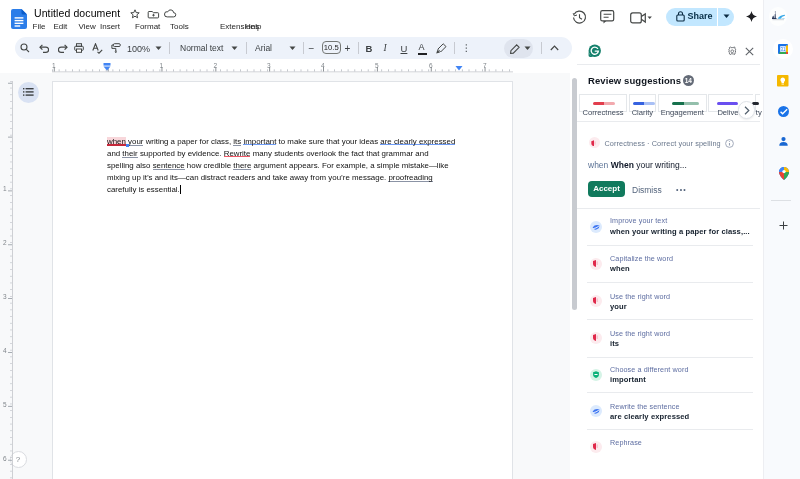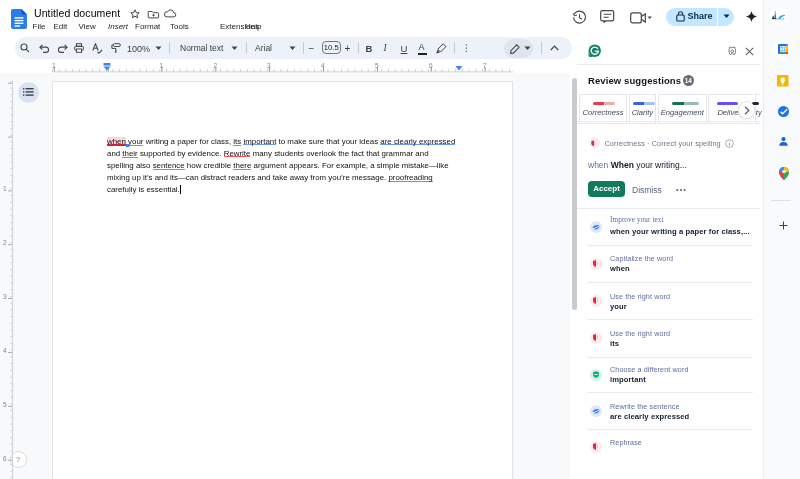--- a/index.html
+++ b/index.html
@@ -49,21 +49,21 @@
 
   
   #panel { position:absolute; left:577px; top:36px; width:183px; height:443px; background:#fff;
     border-radius:8px 8px 0 0; }
   .pdiv { position:absolute; left:0px; width:183px; height:1px; background:#e9ebee; }
   .rowdiv { position:absolute; left:10px; width:166px; height:1px; background:#e9ebee; }
   #rstitle { position:absolute; left:11px; top:38.5px; font-size:9.5px; font-weight:bold; color:#10161f; letter-spacing:0.1px; }
   #rsbadge { position:absolute; left:105.5px; top:38.5px; width:11.5px; height:11.5px; border-radius:50%;
     background:#646b77; color:#fff; font-size:6.5px; font-weight:bold; text-align:center; line-height:11.5px; }
 
-  .tab { position:absolute; top:58.3px; height:30px; background:#fff; border:1px solid #e4e7ea;font-style:italic; }
+  .tab { position:absolute; top:58.3px; height:18px; background:#fff; border:1px solid #e4e7ea; }
   .tabline { position:absolute; top:7px; height:3px; border-radius:2px; }
   .tablabel { position:absolute; top:12.5px; width:100%; text-align:center; font-size:7.6px; color:#404a5a; }
 
   .cardlabel { position:absolute; left:27.5px; top:103px; font-size:7.3px; color:#69778c; letter-spacing:0.1px; }
   #sugline { position:absolute; left:11px; top:123.5px; font-size:8.5px; color:#101828; }
   #acceptbtn { position:absolute; left:11px; top:145px; width:37px; height:15.5px; border-radius:4px;
     background:#117a5d; color:#fff; font-size:8px; font-weight:bold; text-align:center; line-height:15.5px; }
   #dismiss { position:absolute; left:55px; top:148.5px; font-size:8.5px; color:#55657d; }
   #dots3 { position:absolute; left:99px; top:150px; font-size:7px; color:#55657d; letter-spacing:1.2px; }
   .rowlabel { position:absolute; left:33px; font-size:7.2px; color:#5d6da1; letter-spacing:0.1px; }
@@ -92,21 +92,21 @@
 
   <svg class="abs" style="left:130px;top:8.5px" width="50" height="10" viewBox="0 0 50 10" fill="none" stroke="#444746" stroke-width="1">
     <path d="M5 0.8 L6.2 3.6 L9.2 3.8 L6.9 5.8 L7.6 8.8 L5 7.2 L2.4 8.8 L3.1 5.8 L0.8 3.8 L3.8 3.6 Z"></path>
     <path d="M19 2.5 h3.2 l1.2 1.2 h4.4 q0.8 0 0.8 0.8 v3.6 q0 0.8 -0.8 0.8 h-8.8 q-0.8 0 -0.8 -0.8 v-4.8 q0 -0.8 0.8 -0.8 Z"></path>
     <path d="M23.5 4.9 v2.6 M22.2 6.2 h2.6" stroke-width="0.9"></path>
     <path d="M37.2 7.9 a2.6 2.6 0 1 1 0.6 -5.1 a3 3 0 0 1 5.8 0.9 a2.1 2.1 0 0 1 0.1 4.2 Z"></path>
   </svg>
   <div class="menu" style="left:32.5px;">File</div>
   <div class="menu" style="left:53.5px;">Edit</div>
   <div class="menu" style="left:78.5px;">View</div>
-  <div class="menu" style="left:108px;font-style:italic;">Insert</div>
+  <div class="menu" style="left:100px;">Insert</div>
   <div class="menu" style="left:135px;">Format</div>
   <div class="menu" style="left:170px;">Tools</div>
   <div class="menu" style="left:200px;padding-left:20px;">Extensions</div>
   <div class="menu" style="left:245px;">Help</div>
 
   <svg class="abs" style="left:572px;top:10px" width="15" height="15" viewBox="0 0 15 15" fill="none" stroke="#444746" stroke-width="1.2">
     <path d="M2.2 4.2 A6 6 0 1 1 1.5 7.5"></path>
     <path d="M1.2 3.2 L2.3 5.9 L5 5 " stroke-width="1" fill="none"></path>
     <path d="M7.5 4.2 V7.7 L10 9.2" stroke-width="1.1"></path>
   </svg>
@@ -477,21 +477,21 @@
     <div id="acceptbtn">Accept</div>
     <div id="dismiss">Dismiss</div>
     <div id="dots3">•••</div>
     <div class="pdiv" style="top:172px;"></div>
 
     <svg class="rowicon" style="top:185px;" viewBox="0 0 12 12">
       <circle cx="6" cy="6" r="6" fill="#dceafd"></circle>
       <path d="M2.6 6.5 Q4.8 3.2 9.4 4.4 Q9.8 6.8 7 8.2 Q4 9.6 2.6 6.5 Z" fill="#3d76f2"></path>
       <path d="M3.2 7.6 Q6 7.4 8.8 5.2" stroke="#fff" stroke-width="0.9" fill="none"></path>
     </svg>
-    <div class="rowlabel" style="top:180.4px;font-family:Liberation Serif, serif;">Improve your text</div>
+    <div class="rowlabel" style="top:180.4px;">Improve your text</div>
     <div class="rowtext" style="top:190.8px;">when your writing a paper for class,...</div>
     <div class="rowdiv" style="top:209.4px;"></div>
 
     <svg class="rowicon" style="top:221.6px;" viewBox="0 0 12 12">
       <circle cx="6" cy="6" r="6" fill="#fcebee"></circle>
       <path d="M6 2 V9 C4.3 8.4 3 7.6 3 5.7 V3 Z" fill="#e0284a"></path>
       <rect x="6.6" y="3.2" width="1.1" height="3.8" rx="0.55" fill="#f6b6c2"></rect>
     </svg>
     <div class="rowlabel" style="top:218.3px;">Capitalize the word</div>
     <div class="rowtext" style="top:228.3px;">when</div>

